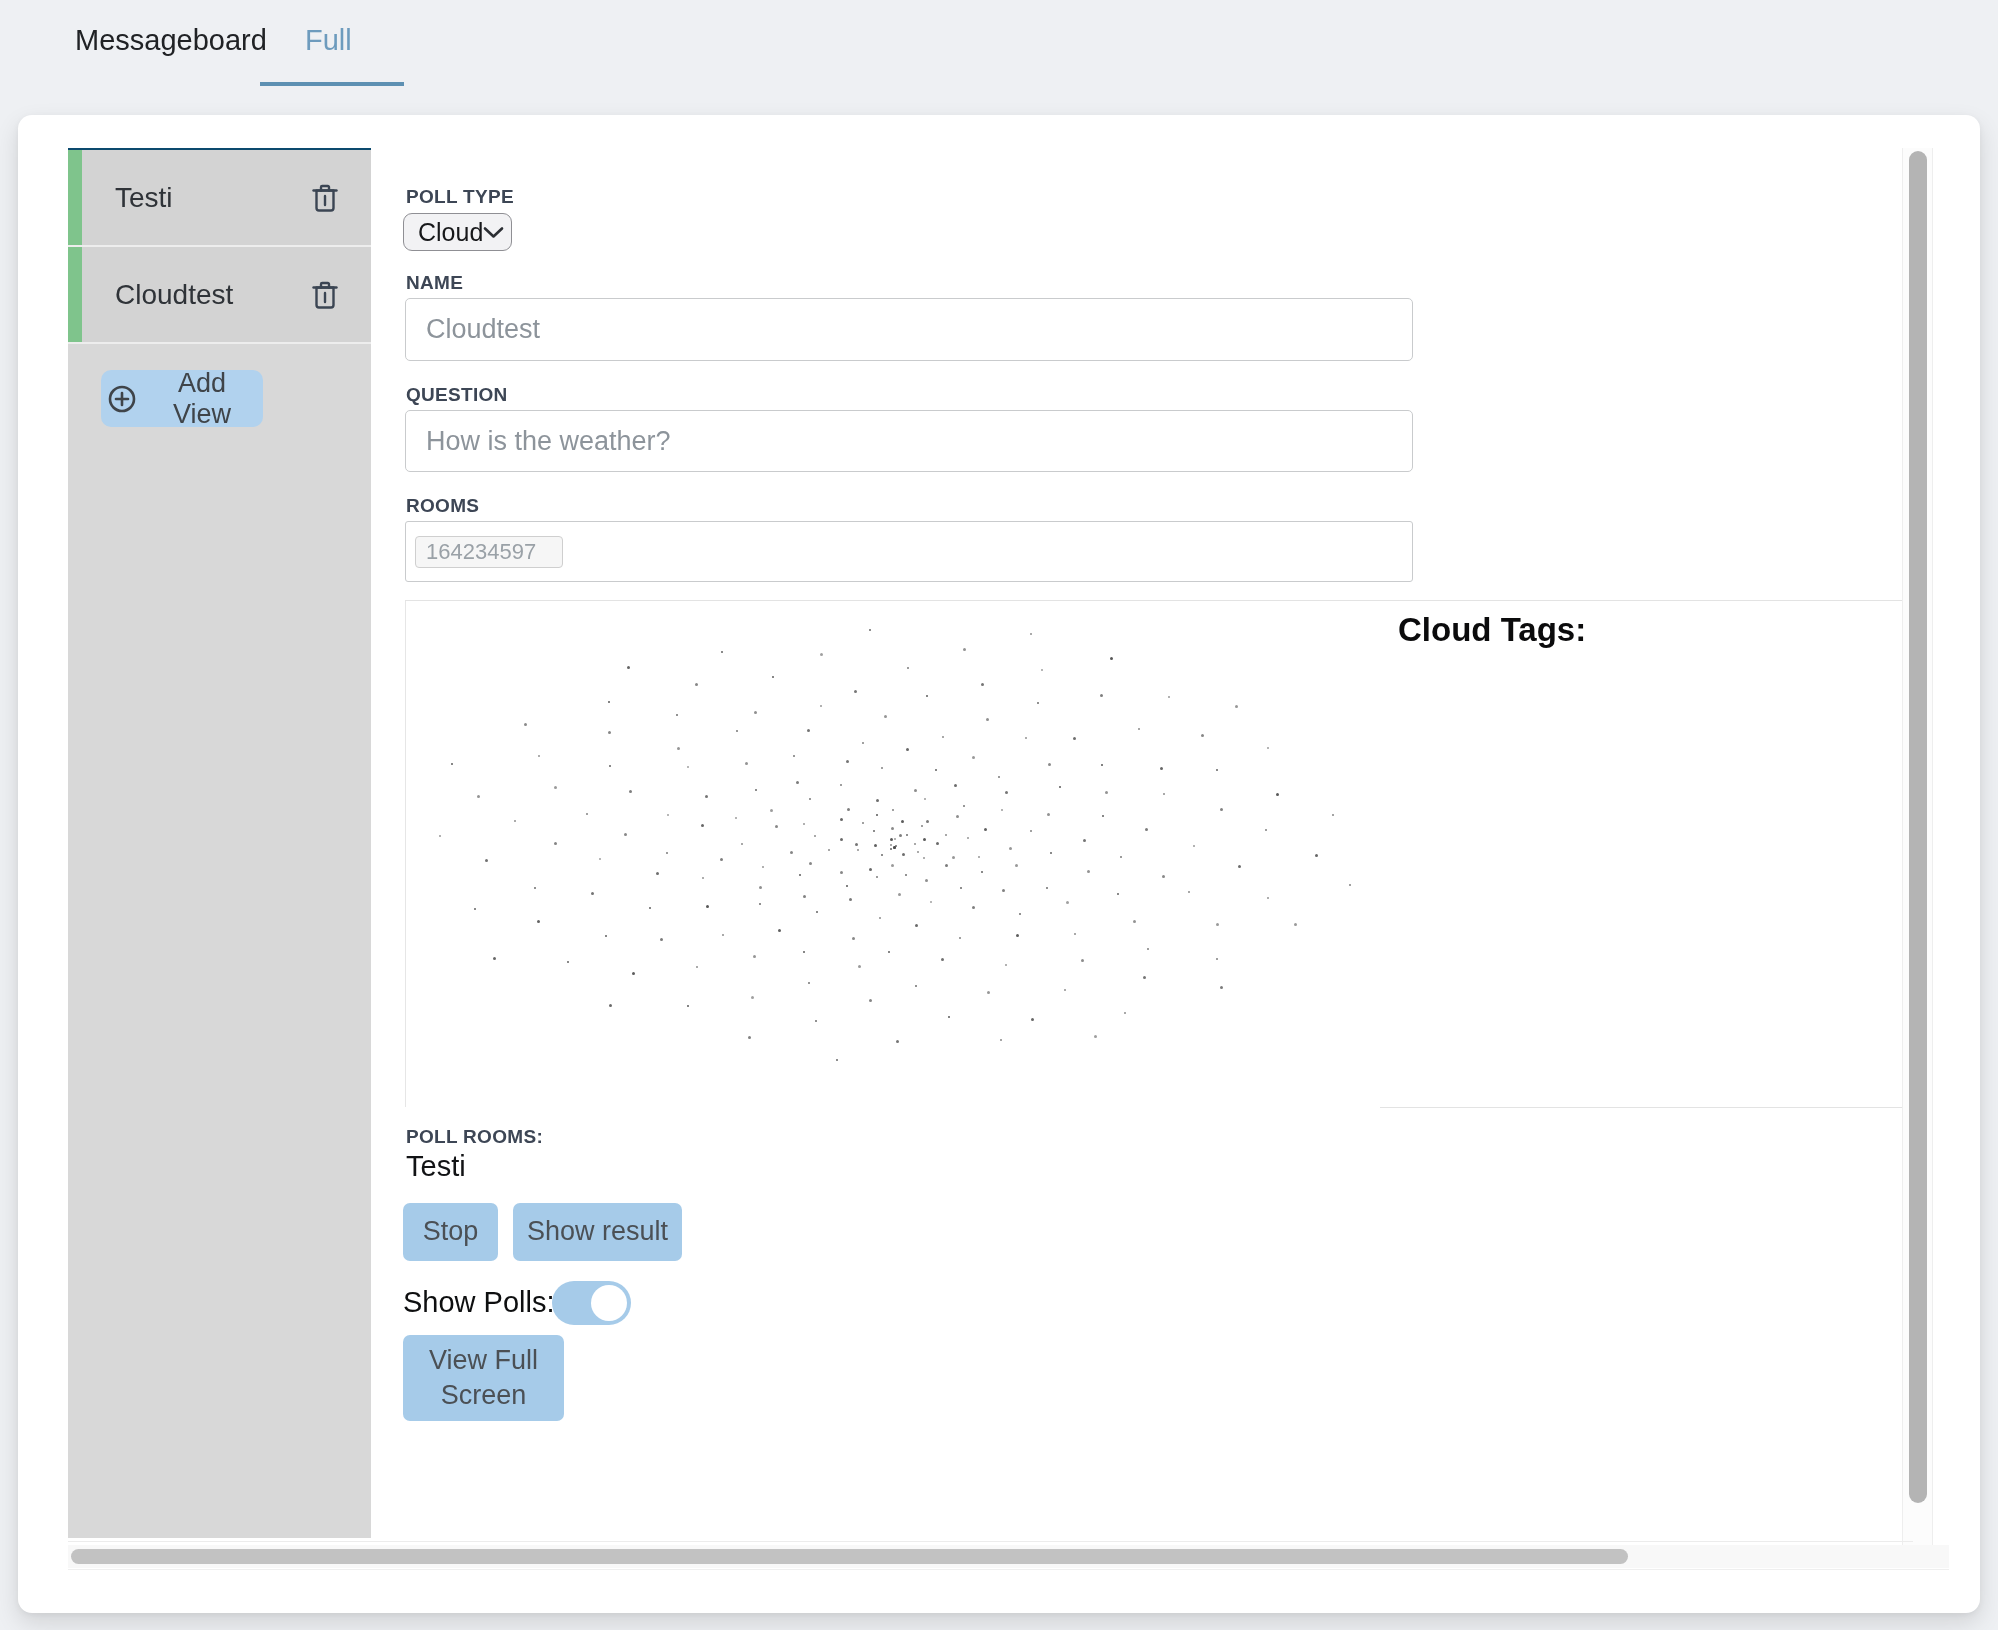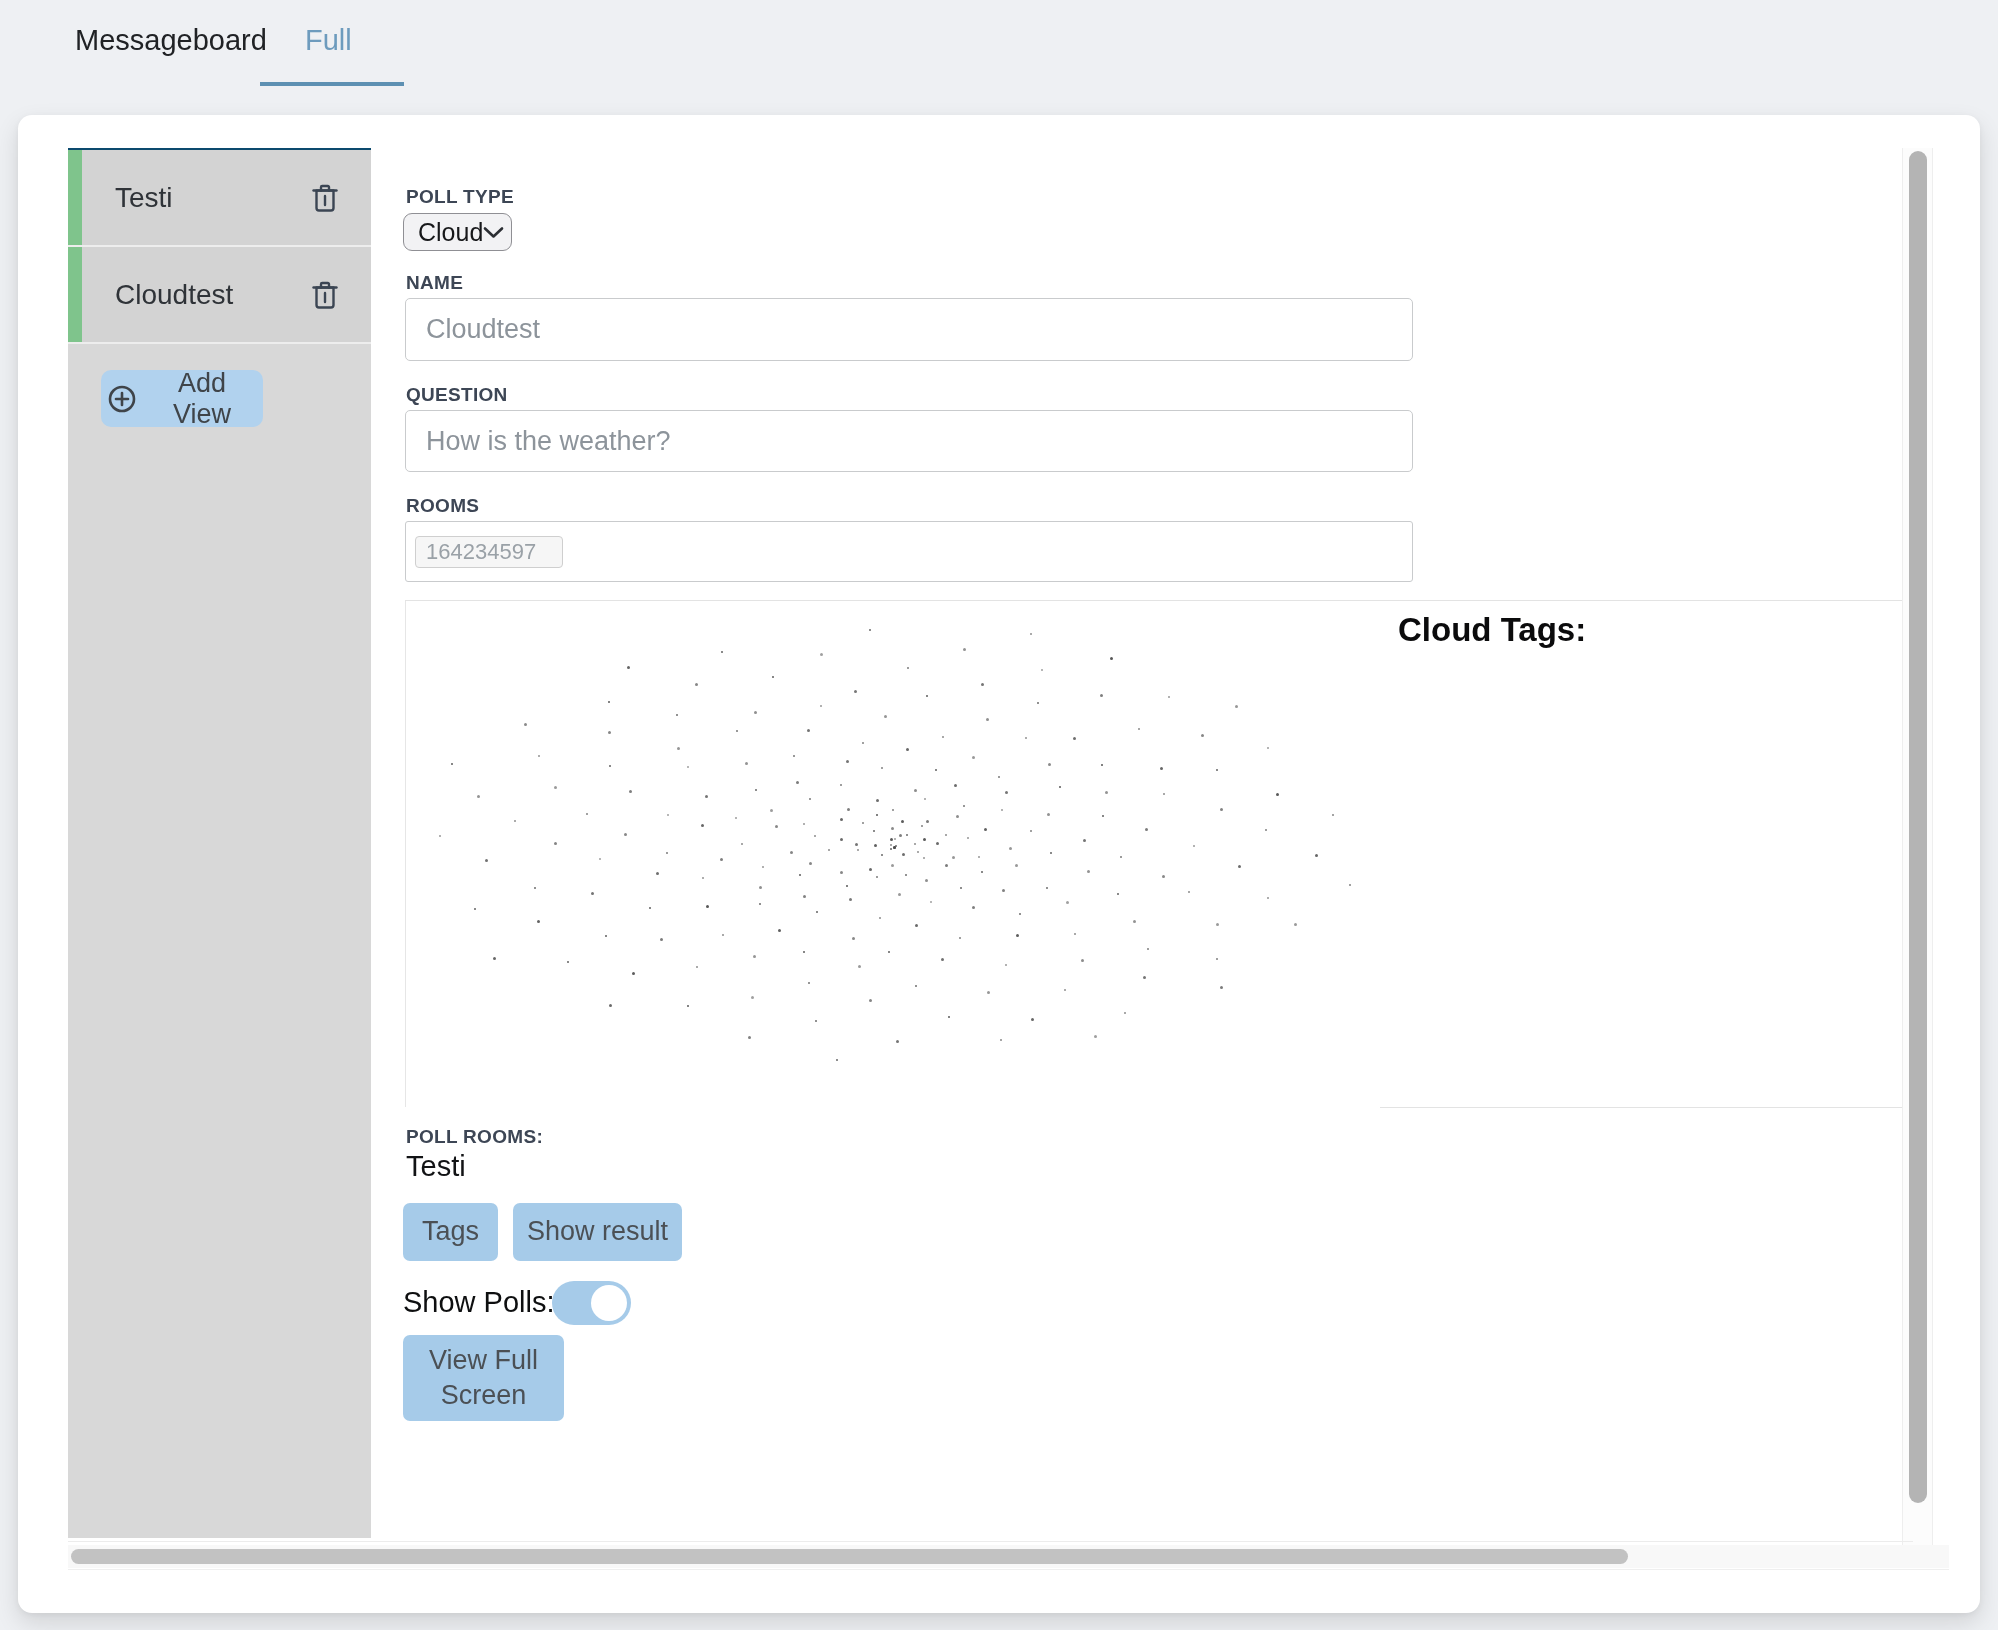--- a/index.html
+++ b/index.html
@@ -384,21 +384,21 @@
     <div class="dot" style="left: 688.3px; top: 434.3px; width: 3px; height: 3px; background: rgb(69, 69, 69); opacity: 0.52;"></div>
     <div class="dot" style="left: 45.1px; top: 162.4px; width: 2px; height: 2px; background: rgb(69, 69, 69); opacity: 0.86;"></div>
   </div>
 <div class="cloud-tags-panel">
   <div class="cloud-tags-heading">Cloud Tags:</div>
 </div>
 
 <div class="field-label" style="top:1126px;">POLL ROOMS:</div>
 <div class="poll-state-value">Testi</div>
 
-<button class="btn btn-stop">Tags</button>
+<button class="btn btn-stop">Stop</button>
 <button class="btn btn-show-result">Show result</button>
 
 <div class="show-polls-label">Show Polls:</div>
 <div class="toggle on">
   <div class="knob"></div>
 </div>
 
 <button class="btn btn-fullscreen">View Full Screen</button>
 
 <div class="v-track"></div>

